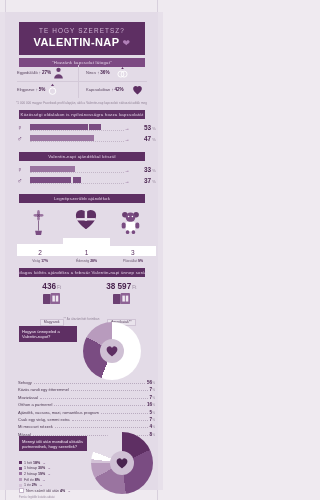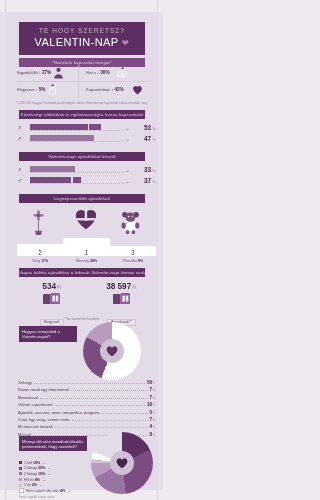--- a/index.html
+++ b/index.html
@@ -27,21 +27,21 @@
   
   .hdr{
     position:absolute;left:14px;top:10px;width:126px;height:33px;
     background:#5e2f63;
   }
   .hdr-sub{
     color:#cbb0d0;font-size:6.4px;letter-spacing:1.1px;
     text-align:center;margin-top:5px;font-weight:400;
   }
   .hdr-main{
-    color:#ffffff;font-size:11px;font-weight:normal;letter-spacing:.4px;
+    color:#ffffff;font-size:11px;font-weight:bold;letter-spacing:.4px;
     text-align:center;margin-top:2px;
   }
   .hdr-main .hg{color:#b07fb8;font-size:9px;margin-left:3px;}
 
   
   .bar{
     position:absolute;background:#5e2f63;height:9px;
     display:flex;align-items:center;justify-content:center;
   }
   .bar span{
@@ -328,21 +328,21 @@
         <b>9%</b>
       </div>
     </div>
 
     <div class="bar" style="left:14px;top:256px;width:126px;">
       <span>Átlagos költés ajándékra a február Valentin-napi ünnep során</span>
     </div>
 
     <div class="money" style="top:270px">
       <div class="mcol">
-        <div class="mval"><span>534</span><i>Ft</i></div>
+        <div class="mval"><span>436</span><i>Ft</i></div>
         <div>
           <svg width="17" height="12" viewBox="0 0 20 14">
             <rect x="0" y="1" width="9" height="12" rx="1" fill="#6b3f72"></rect>
             <rect x="9" y="0" width="11" height="13" rx="1" fill="#8e6395"></rect>
             <rect x="11" y="3" width="3" height="7" fill="#efe8f1"></rect>
             <rect x="15" y="3" width="3" height="7" fill="#efe8f1"></rect>
           </svg>
         </div>
         <div class="mlbl">Magyarok</div>
       </div>

